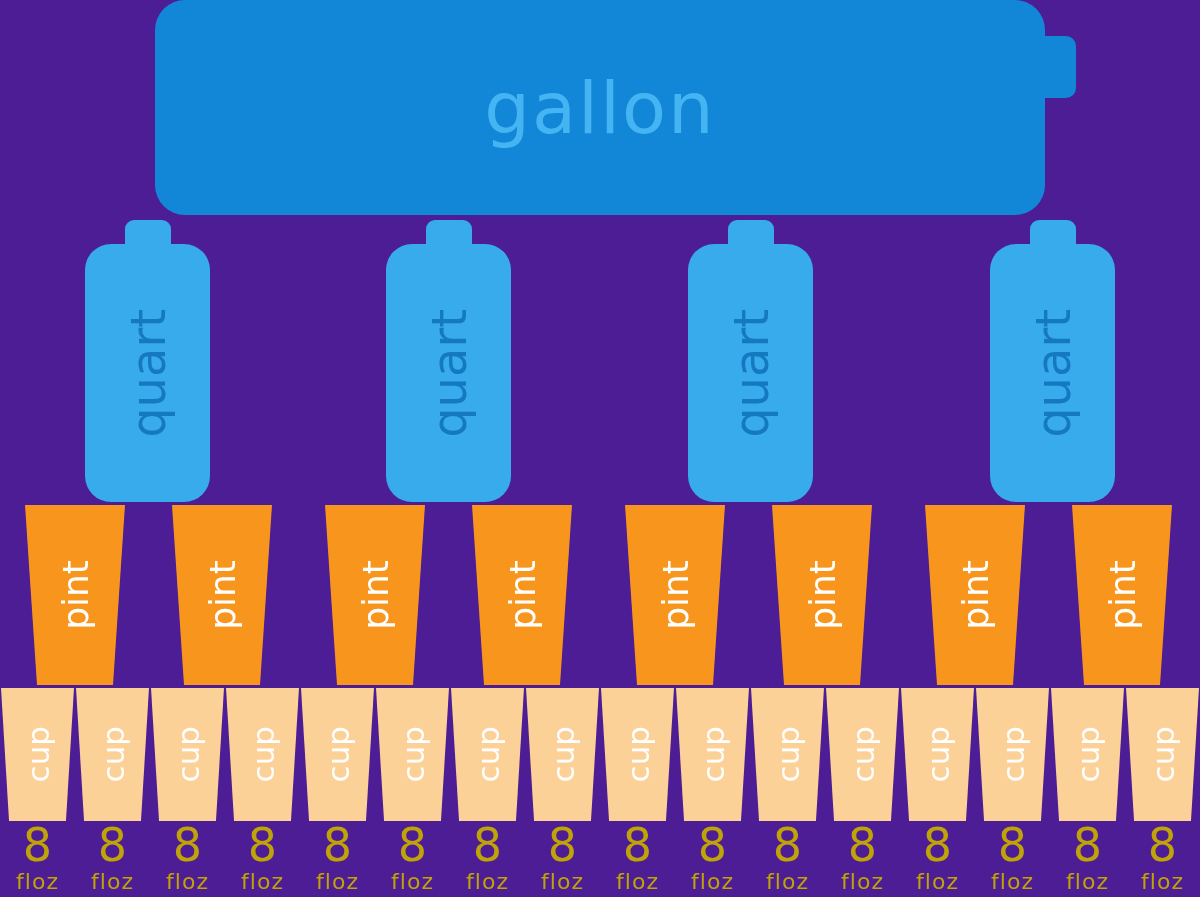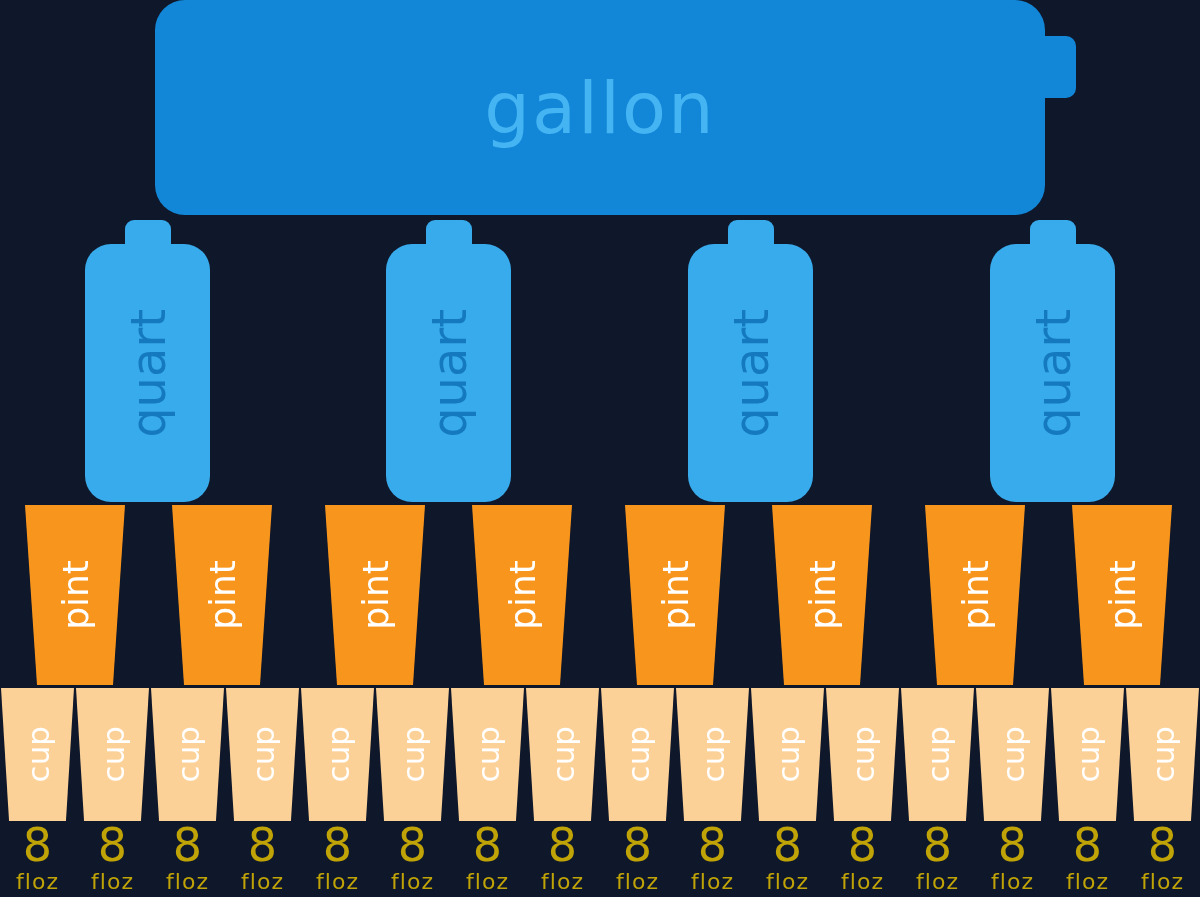--- a/index.html
+++ b/index.html
@@ -5,21 +5,21 @@
   html, body { margin: 0; padding: 0; }
   body {
     width: 1200px; height: 897px;
     background: #0a1f0a;
     font-family: "DejaVu Sans", sans-serif;
     overflow: hidden;
   }
   .canvas {
     position: relative;
     width: 1200px; height: 897px;
-    background: #0f172a;
+    background: #4c1d95;
     text-decoration: underline;
   }
 
   
   .gallon {
     position: absolute;
     left: 155px; top: 0px;
     width: 890px; height: 215px;
     background: #1287d8;
     border-radius: 30px;

